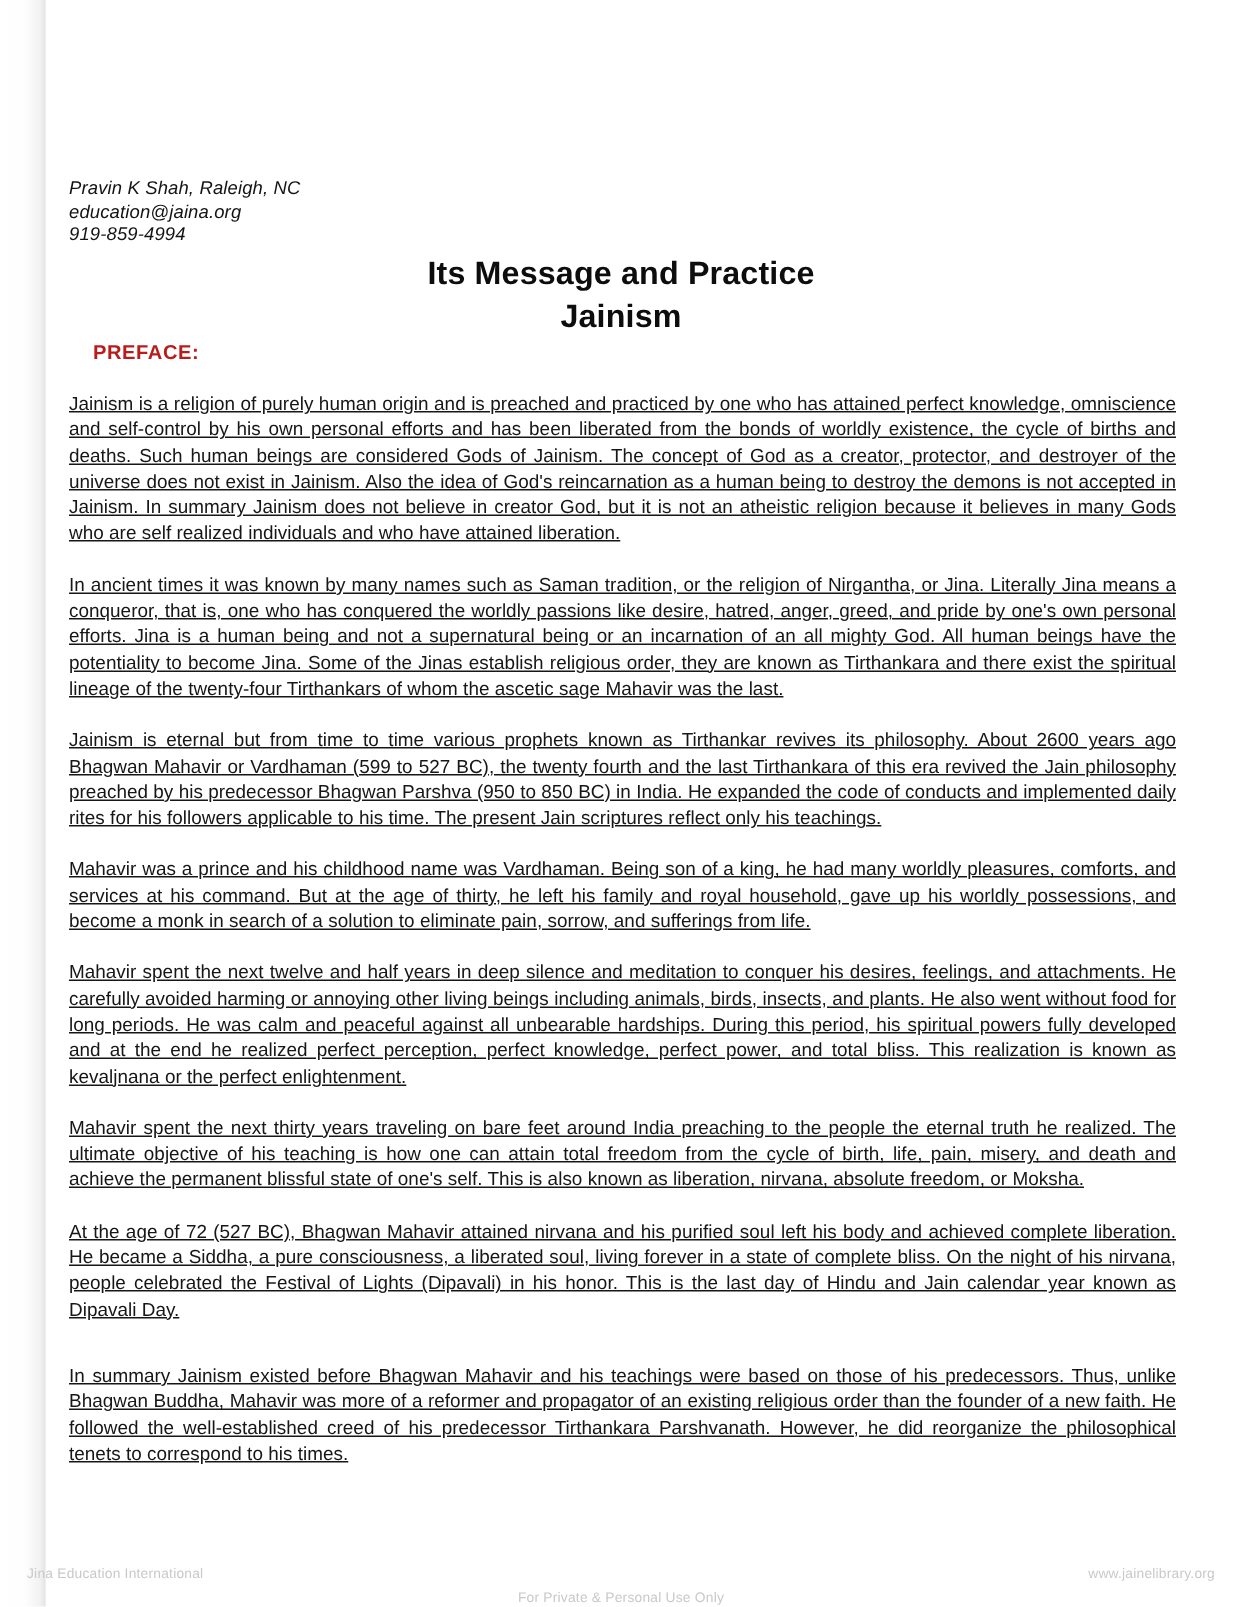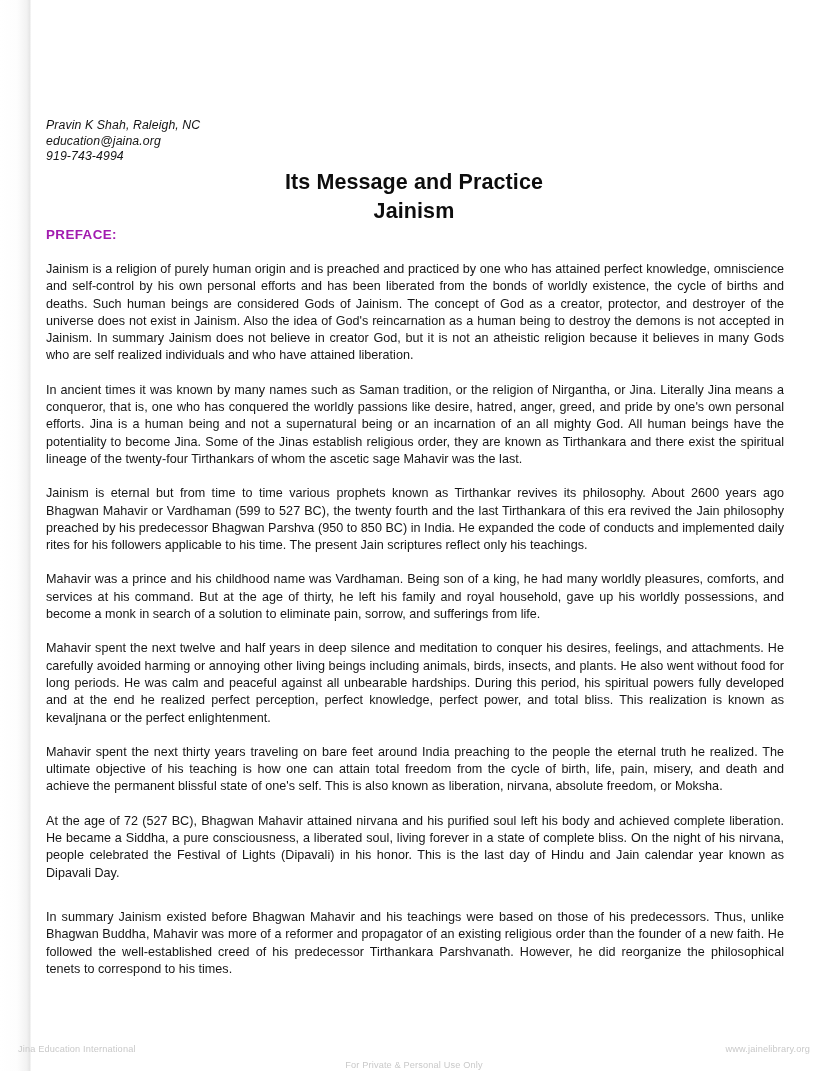--- a/index.html
+++ b/index.html
@@ -68,35 +68,36 @@
     position: absolute;
     left: 46px;
     top: 226px;
     width: 738px;
   }
 
   .section-heading {
     font-size: 13.4px;
     line-height: 17px;
     letter-spacing: 0.4px;
-    color: #a21caf;
-    margin: 0 0 18px 0;
+    color: #b91c1c;
+    margin: 0 0 18px 16px;
   }
   .section-heading.founder-heading {
     margin-top: 24px;
   }
 
   p.body-text {
     margin: 0 0 17px 0;
     font-size: 12.6px;
     line-height: 17.3px;
     text-align: justify;
     text-justify: inter-word;
     color: #161616;
     letter-spacing: 0.02px;
+    text-decoration: underline;
   }
   p.body-text:last-child { margin-bottom: 0; margin-top: 27px; }
 
   .footer {
     position: absolute;
     left: 0;
     top: 1044px;
     width: 828px;
     height: 20px;
     font-size: 9.2px;
@@ -110,21 +111,21 @@
 </head>
 <body>
 
 <div class="page-edge-shadow"></div>
 
 <div class="page">
 
   <div class="contact-block">
     <div>Pravin K Shah, Raleigh, NC</div>
     <div>education@jaina.org</div>
-    <div>919-743-4994</div>
+    <div>919-859-4994</div>
   </div>
 
   <div class="doc-title">
     <div>Its Message and Practice</div>
     <div>Jainism</div>
   </div>
 
   <div class="content">
 
     <h2 class="section-heading">PREFACE:</h2>

